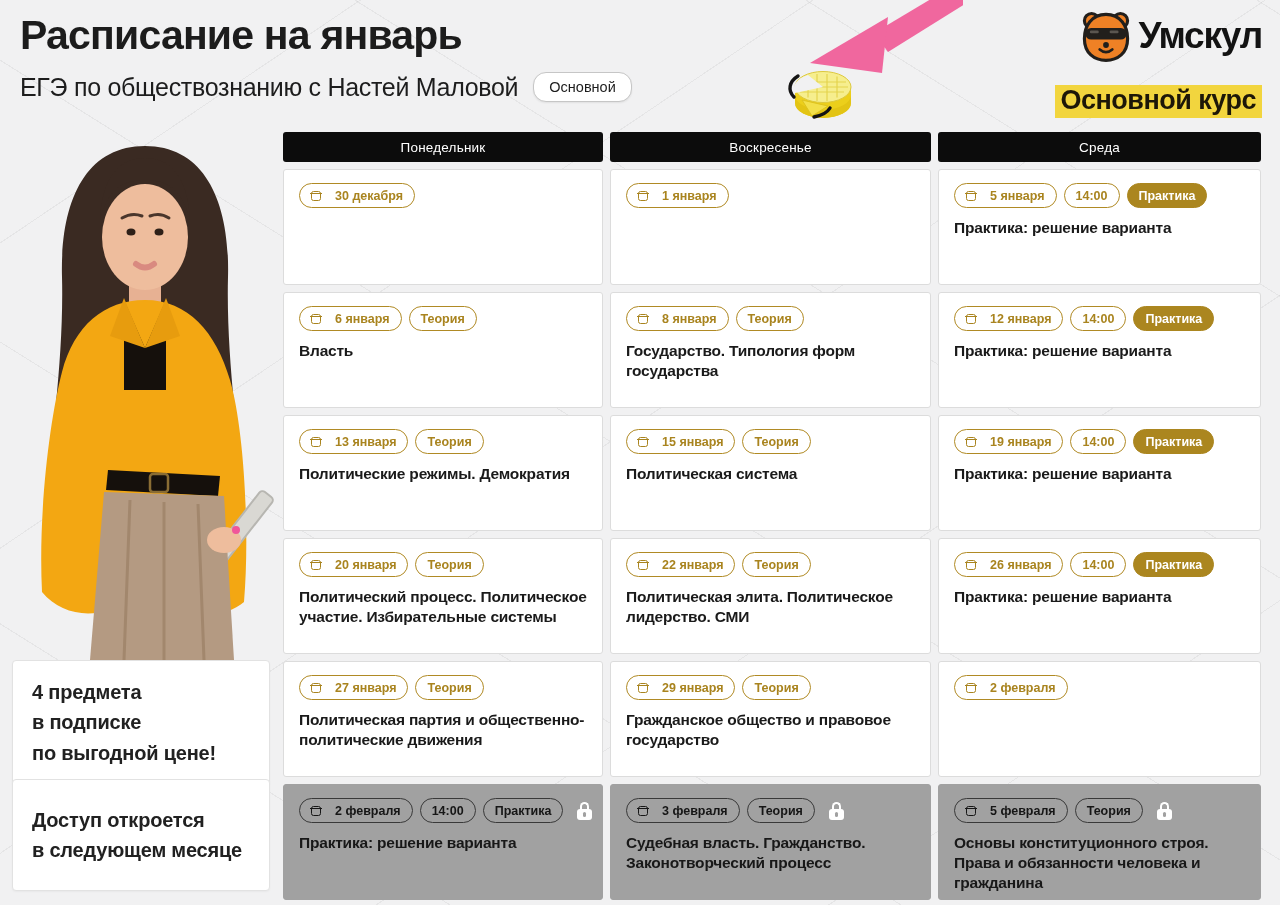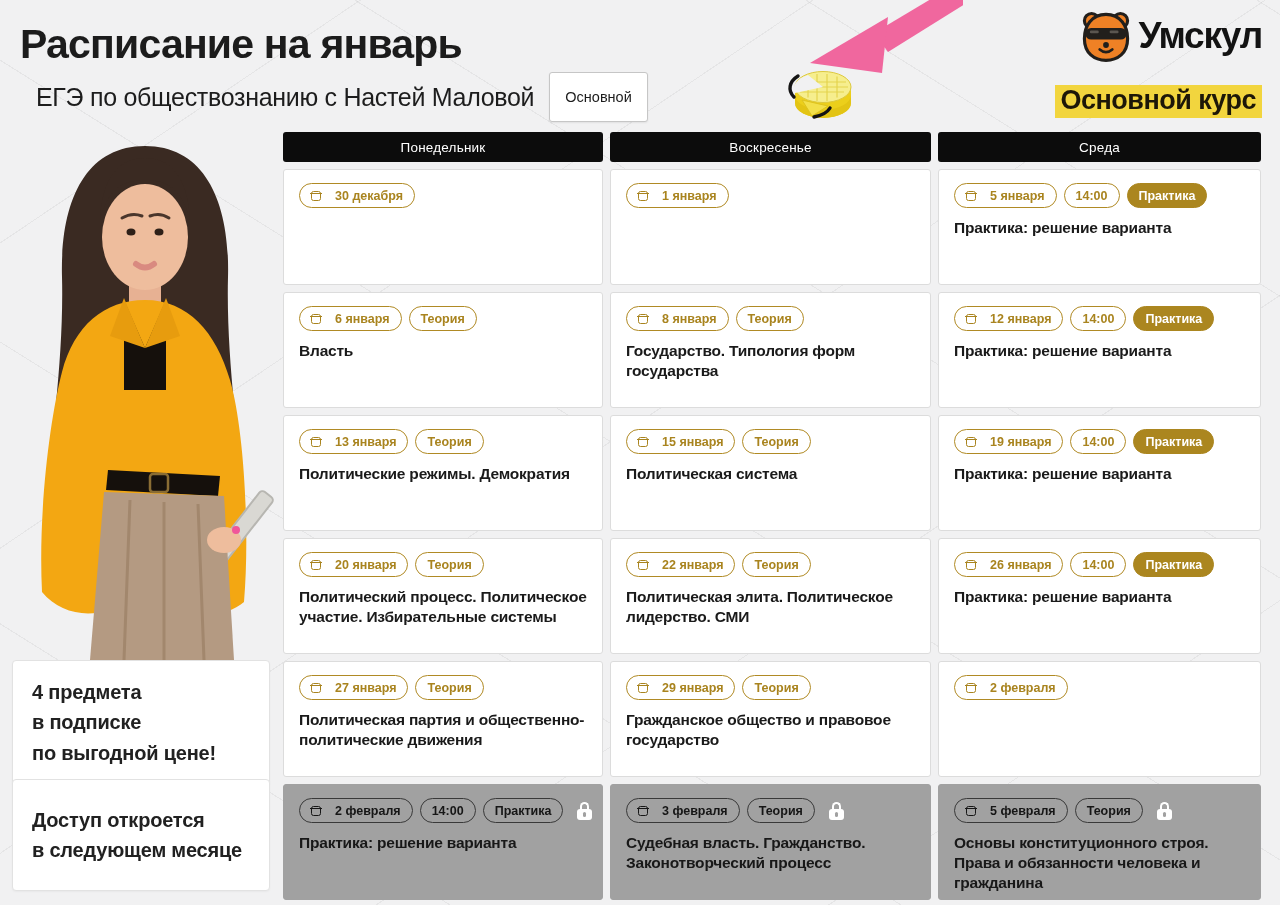--- a/index.html
+++ b/index.html
@@ -15,30 +15,30 @@
     position:absolute; inset:0;
     background:
       repeating-linear-gradient(32deg, transparent 0 238px, rgba(0,0,0,0.05) 238px 239px),
       repeating-linear-gradient(-34deg, transparent 0 252px, rgba(0,0,0,0.05) 252px 253px),
       #f1f1f2;
   }
 
   
   .page-title {
     position:absolute; left:20px; top:12px;
-    font-size:41px; font-weight:800; letter-spacing:-0.8px; color:#1c1c1c;margin-top:9px;
+    font-size:41px; font-weight:800; letter-spacing:-0.8px; color:#1c1c1c;
   }
   .subtitle-row {
-    position:absolute; left:36px; top:72px;
+    position:absolute; left:20px; top:72px;
     display:flex; align-items:center; gap:15px;
   }
   .page-subtitle { font-size:25px; font-weight:500; color:#1d1d1d; letter-spacing:-0.3px; }
   .main-badge {
-    background:#ffffff; border:1px solid #c6c6c6; border-radius:3px;
-    padding:16px 15px; font-size:14.5px; color:#1c1c1c;
+    background:#ffffff; border:1px solid #c6c6c6; border-radius:13px;
+    padding:6px 15px; font-size:14.5px; color:#1c1c1c;
     box-shadow:0 1px 2px rgba(0,0,0,0.07);
   }
   .brand {
     position:absolute; right:18px; top:8px;
     display:flex; align-items:center; gap:5px;
   }
   .brand-name { font-size:37px; font-weight:800; letter-spacing:-1.2px; color:#131313; }
   .course-label {
     position:absolute; right:18px; top:85px;
     background:#f2d53e; color:#1d1708;

